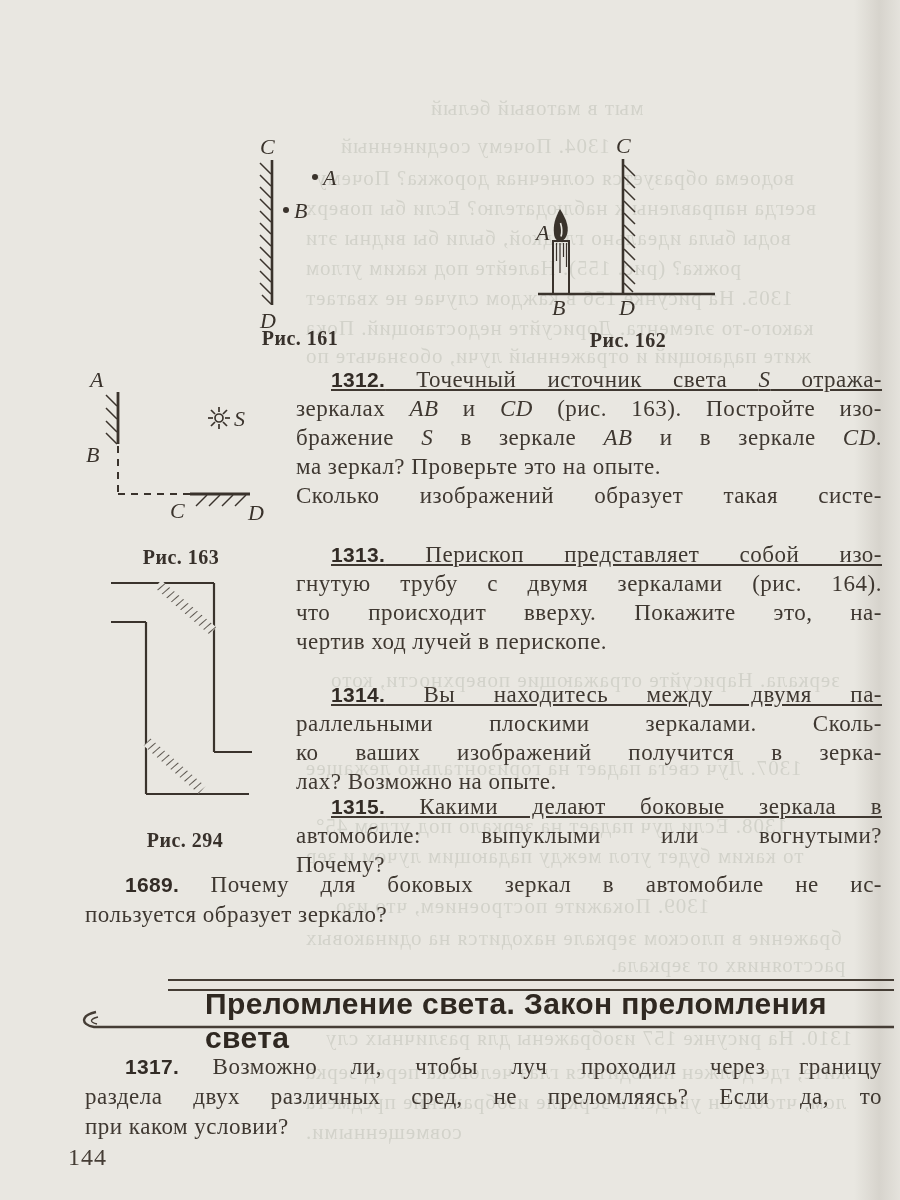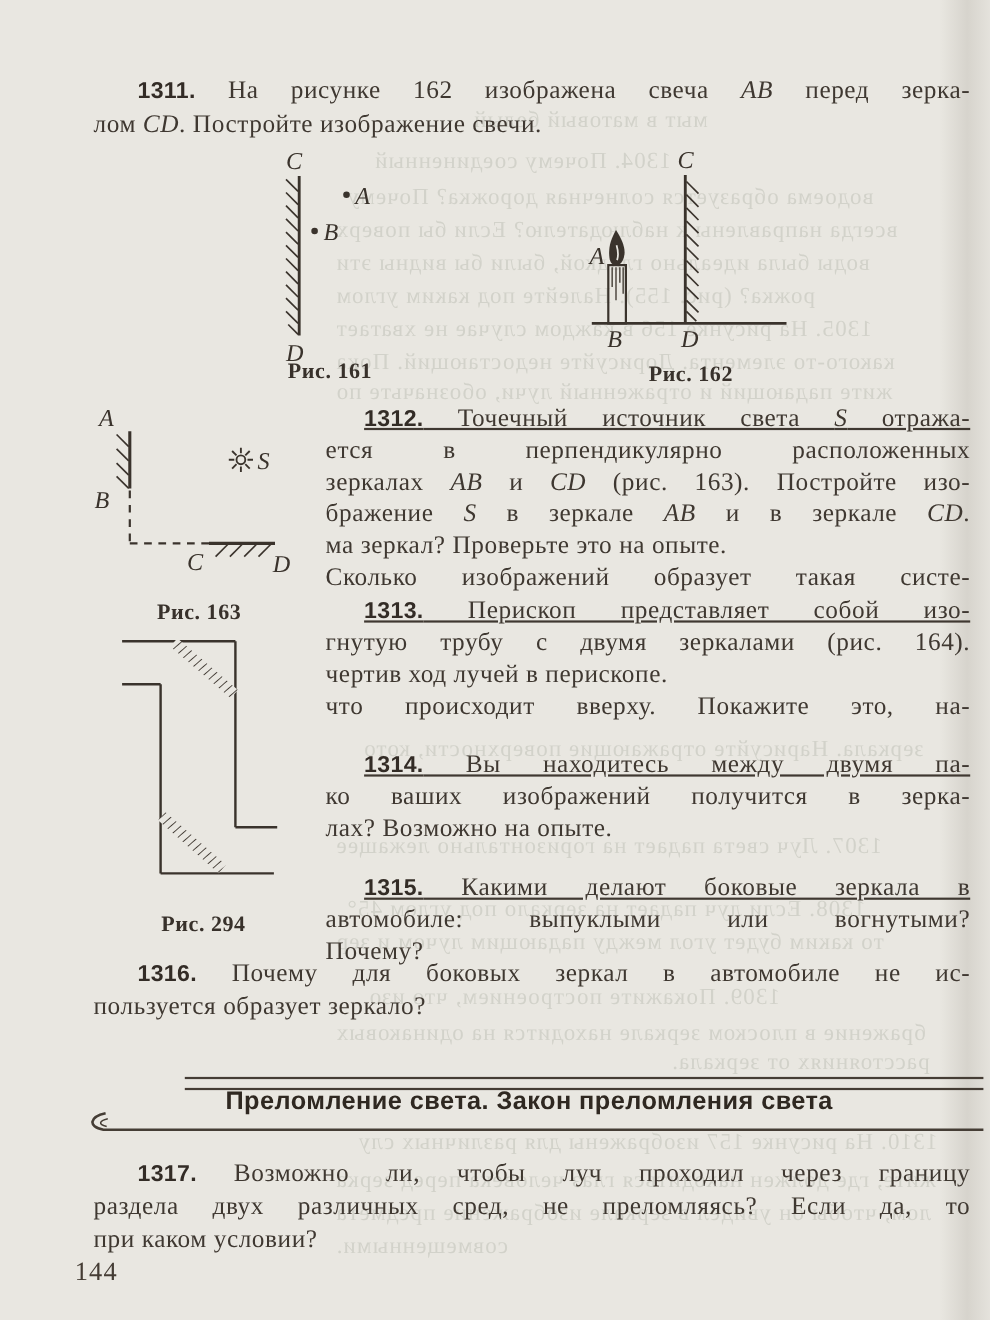--- a/index.html
+++ b/index.html
@@ -49,21 +49,21 @@
     font-weight:bold;font-size:28px;line-height:59px;text-align:right;
     padding-right:9px;box-sizing:border-box;
   }
   .sec-rules{
     position:absolute;left:168px;top:979px;width:726px;height:8px;
     border-top:2px solid #453d35;border-bottom:2px solid #453d35;
   }
   .sec-title{
     position:absolute;left:205px;top:987px;width:680px;
     font-family:"Liberation Sans","DejaVu Sans",sans-serif;
-    font-weight:bold;font-size:23px;letter-spacing:.4px;color:#2f2821;
+    font-weight:bold;font-size:30px;letter-spacing:.4px;color:#2f2821;
   }
   .sec-swoosh{position:absolute;left:78px;top:1010px;}
   
   .pagenum{position:absolute;left:68px;top:1144px;font-size:24px;color:#453d35;letter-spacing:1px;}
 </style>
 </head>
 <body>
 
 <div class="page">
 
@@ -83,24 +83,20 @@
   <div class="bleed" style="left:335px;top:894px">1309. Покажите построением, что изо</div>
   <div class="bleed" style="left:305px;top:926px">бражение в плоском зеркале находится на одинаковых</div>
   <div class="bleed" style="left:610px;top:953px">расстояниях от зеркала.</div>
   <div class="bleed" style="left:325px;top:1026px">1310. На рисунке 157 изображены для различных слу</div>
   <div class="bleed" style="left:305px;top:1060px">жите, где должен находиться глаз человека перед зерка</div>
   <div class="bleed" style="left:305px;top:1090px">лом, чтобы он увидел в зеркале изображение предмета</div>
   <div class="bleed" style="left:305px;top:1120px">совмещенными.</div>
 
   <div class="edge-shade"></div>
 
-  <div class="para full" style="top:66px">
-    <div class="ln ind1"><b>1311.</b> На рисунке 162 изображена свеча <i>AB</i> перед зерка-</div>
-    <div class="ln last">лом <i>CD</i>. Постройте изображение свечи.</div>
-  </div>
 
   <div class="fig" style="left:238px;top:132px">
     <svg width="130" height="205">
       <text x="22" y="22">C</text>
       <line x1="34" y1="28" x2="34" y2="173" stroke="#3a332c" stroke-width="2.6"></line>
       <g stroke="#3a332c" stroke-width="1.5">
         <line x1="33" y1="42" x2="22" y2="31"></line>
           <line x1="33" y1="54" x2="22" y2="43"></line>
         <line x1="33" y1="66" x2="22" y2="55"></line>
           <line x1="33" y1="78" x2="22" y2="67"></line>
@@ -154,34 +150,34 @@
       </g>
       <text x="16" y="107">A</text>
       <text x="32" y="182">B</text>
       <text x="99" y="182">D</text>
     </svg>
   </div>
   <div class="caption" style="left:558px;top:329px">Рис. 162</div>
 
   <div class="para col" style="top:365px">
     <div class="ln ind2"><b>1312.</b> Точечный источник света <i>S</i> отража-</div>
-    <div class="ln">ется в перпендикулярно расположенных</div>
     <div class="ln">зеркалах <i>AB</i> и <i>CD</i> (рис. 163). Постройте изо-</div>
     <div class="ln">бражение <i>S</i> в зеркале <i>AB</i> и в зеркале <i>CD</i>.</div>
     <div class="ln last">ма зеркал? Проверьте это на опыте.</div>
     <div class="ln">Сколько изображений образует такая систе-</div>
   </div>
   <div class="para col" style="top:540px">
     <div class="ln ind2"><b>1313.</b> Перископ представляет собой изо-</div>
     <div class="ln">гнутую трубу с двумя зеркалами (рис. 164).</div>
+    <div class="ln">что происходит вверху. Покажите это, на-</div>
     <div class="ln last">чертив ход лучей в перископе.</div>
-    <div class="ln">что происходит вверху. Покажите это, на-</div>
   </div>
   <div class="para col" style="top:680px">
     <div class="ln ind2"><b>1314.</b> Вы находитесь между двумя па-</div>
+    <div class="ln">раллельными плоскими зеркалами. Сколь-</div>
     <div class="ln">ко ваших изображений получится в зерка-</div>
     <div class="ln last">лах? Возможно на опыте.</div>
   </div>
   <div class="para col" style="top:792px">
     <div class="ln ind2"><b>1315.</b> Какими делают боковые зеркала в</div>
     <div class="ln">автомобиле: выпуклыми или вогнутыми?</div>
     <div class="ln last">Почему?</div>
   </div>
 
   <div class="fig" style="left:78px;top:366px">
@@ -238,21 +234,21 @@
         <line x1="45" y1="47" x2="45" y2="219"></line>
         <line x1="45" y1="219" x2="148" y2="219"></line>
       </g>
       <line x1="57" y1="9" x2="112" y2="56" stroke="url(#hatch164)" stroke-width="10"></line>
       <line x1="46" y1="167" x2="101" y2="215" stroke="url(#hatch164)" stroke-width="10"></line>
     </svg>
   </div>
   <div class="caption" style="left:115px;top:829px">Рис. 294</div>
 
   <div class="para full" style="top:870px">
-    <div class="ln ind1" style="line-height:30px;height:30px"><b>1316.</b> Почему для боковых зеркал в автомобиле не ис-</div>
+    <div class="ln ind1" style="line-height:30px;height:30px"><b>1689.</b> Почему для боковых зеркал в автомобиле не ис-</div>
     <div class="ln last" style="line-height:30px;height:30px">пользуется образует зеркало?</div>
   </div>
 
   <div class="sec-rules"></div>
   <div class="sec-title">Преломление света. Закон преломления света</div>
   <svg class="sec-swoosh" width="818" height="24">
     <path d="M18,2 C4,5 1,14 16,17 L816,17" fill="none" stroke="#453d35" stroke-width="2.4"></path>
     <path d="M20,7 C12,9 11,12 19,14" fill="none" stroke="#453d35" stroke-width="1.4"></path>
   </svg>
 

